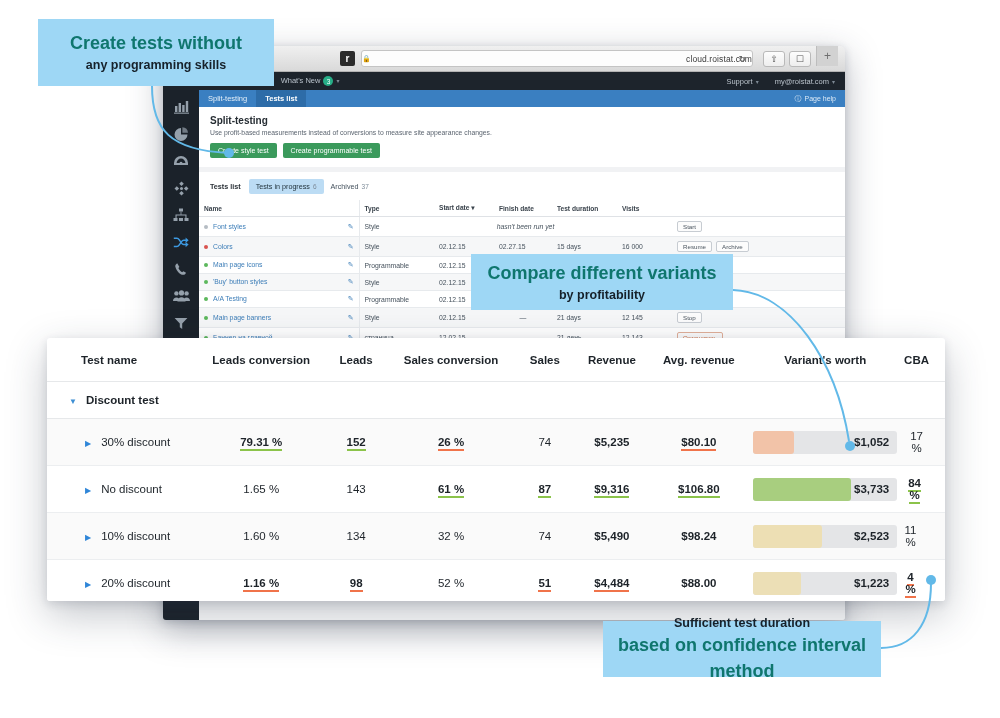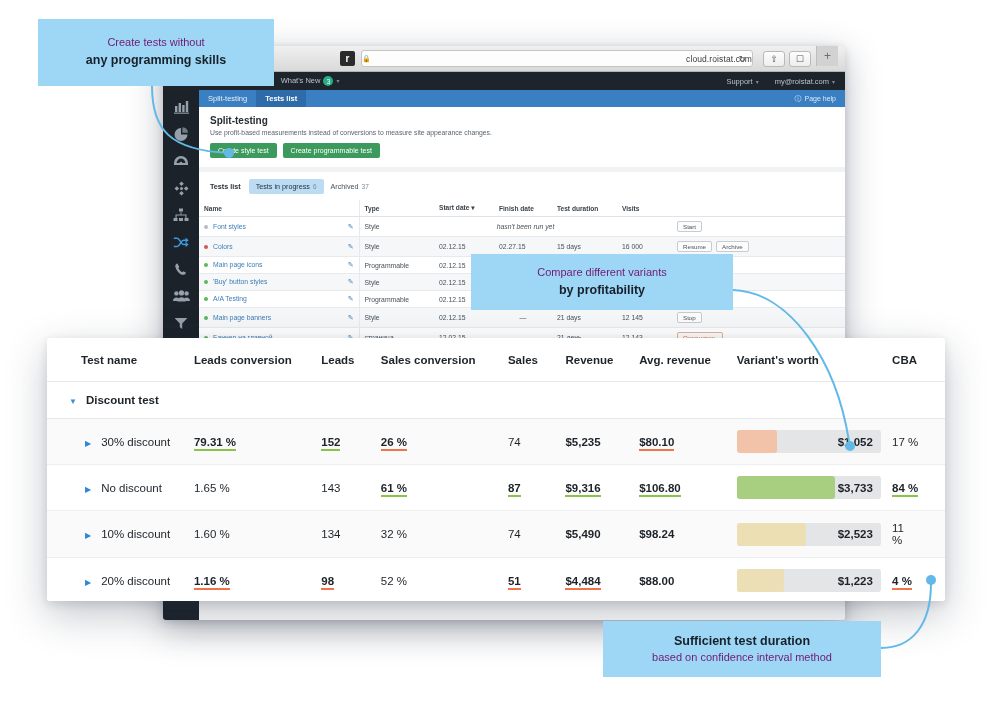--- a/index.html
+++ b/index.html
@@ -169,40 +169,40 @@
     padding: 12px 0; border-bottom: 1px solid #e6e8ea;
   }
   .d-row td {
     font-size: 11.5px; color: #1d2329; padding: 11px 0;
     border-bottom: 1px solid #eceef0; background: #fafafa;
   }
   .d-row.white td { background: #ffffff; }
   .caret-down { color: #3d8fd4; font-size: 8px; margin: 0 9px 0 22px; }
   .caret-right { color: #2f86d8; font-size: 8px; margin: 0 10px 0 38px; }
   .cell-name { text-align: left; }
-  .num { text-align: left; }
+  .num { text-align: center; }
   .u-green { border-bottom: 2px solid #8bc34a; padding-bottom: 1px; font-weight: bold; }
   .u-red { border-bottom: 2px solid #f0734a; padding-bottom: 1px; font-weight: bold; }
   .bar-wrap {
     width: 144px; height: 23px; background: #e4e5e7; border-radius: 3px;
     position: relative; display: inline-block; vertical-align: middle;
   }
   .bar-fill { position: absolute; left: 0; top: 0; height: 100%; border-radius: 3px; }
   .bar-val {
     position: absolute; right: 8px; top: 50%; transform: translateY(-50%);
     font-size: 11.5px; font-weight: bold; color: #1d2329;
   }
 
   
   .callout {
     position: absolute; background: #9ed7f5; color: #1d2a33;
     display: flex; flex-direction: column; align-items: center; justify-content: center;
     text-align: center; line-height: 1.45;
   }
-  .co-reg { font-size: 11px; color: #701a75; }
+  .co-reg { font-size: 18px; color: #0f766e; font-weight: bold; }
   .co-bold { font-size: 12.5px; font-weight: bold; color: #16212a; }
   #callout-skills { left: 38px; top: 19px; width: 236px; height: 67px; }
   #callout-variants { left: 471px; top: 254px; width: 262px; height: 56px; }
   #callout-duration { left: 603px; top: 621px; width: 278px; height: 56px; }
 
   svg.connectors {
     position: absolute; left: 0; top: 0; width: 1000px; height: 718px;
     pointer-events: none;
   }
 </style>
@@ -433,21 +433,21 @@
       <thead>
         <tr>
           <th class="cell-name" style="padding-left:34px;width:152px">Test name</th>
           <th class="num" style="width:130px">Leads conversion</th>
           <th class="num" style="width:62px">Leads</th>
           <th class="num" style="width:130px">Sales conversion</th>
           <th class="num" style="width:60px">Sales</th>
           <th class="num" style="width:76px">Revenue</th>
           <th class="num" style="width:100px">Avg. revenue</th>
           <th class="num" style="width:156px;padding-right:2px">Variant's worth</th>
-          <th class="num" style="padding-right:28px">CBA</th>
+          <th class="num" style="padding-right:16px">CBA</th>
         </tr>
       </thead>
       <tbody>
         <tr class="g-row">
           <td class="cell-name" colspan="9">
             <span class="caret-down">▼</span><span>Discount test</span>
           </td>
         </tr>
 
         <tr class="d-row">

